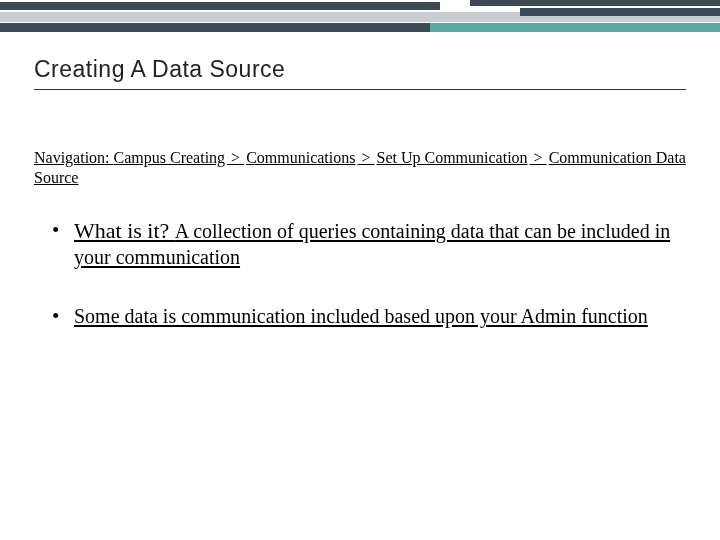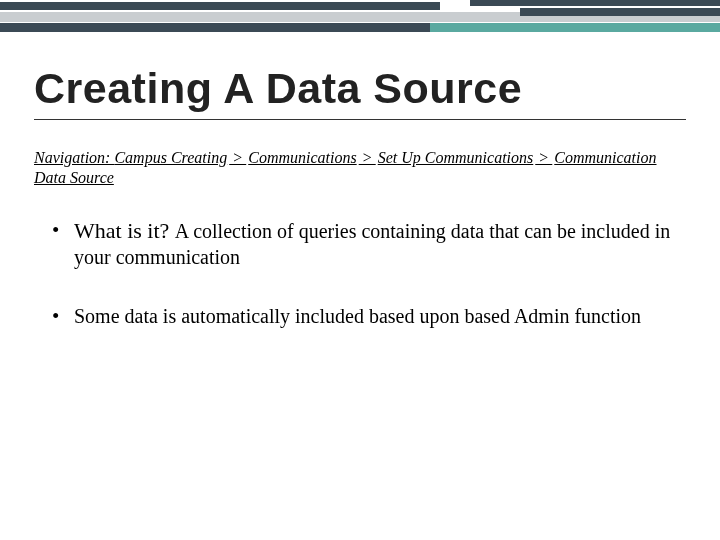--- a/index.html
+++ b/index.html
@@ -46,45 +46,44 @@
   .b5 { left: 0;    top: 23px; width: 720px; height: 9px; }
   .b6 { left: 0;    top: 23px; width: 430px; height: 9px; }
   .title-wrap {
     position: absolute;
     left: 34px;
     top: 56px;
     right: 34px;
   }
   .title {
     font-family: Verdana, Geneva, sans-serif;
-    font-size: 43px;
-    font-weight: 700;
+    font-size: 23px;
+    font-weight: 400;
     letter-spacing: 0.5px;
     color: #222;
-    margin: 8px 0 6px 0;
+    margin: 0 0 6px 0;
   }
   .title-rule {
     border: none;
     border-top: 1px solid #333;
     margin: 0;
   }
   .nav-path {
     position: absolute;
     left: 34px;
     right: 34px;
     top: 148px;
     font-family: Georgia, "Times New Roman", serif;
     font-size: 16px;
     line-height: 1.25;
     color: #000;
   }
   .nav-path .label,
   .nav-path .part {
     text-decoration: underline;
-    font-style: italic;
   }
   .nav-path .sep {
     text-decoration: underline;
     padding: 0 2px;
   }
   .bullets {
     position: absolute;
     left: 48px;
     right: 48px;
     top: 218px;
@@ -92,20 +91,21 @@
     padding: 0;
     margin: 0;
   }
   .bullets > li {
     position: relative;
     padding-left: 26px;
     font-size: 21px;
     line-height: 1.22;
     margin-bottom: 34px;
     color: #000;
+    text-decoration: underline;
   }
   .bullets > li::before {
     content: "•";
     position: absolute;
     left: 4px;
     top: 0;
     font-size: 21px;
     color: #000;
   }
   .lead {
@@ -127,20 +127,20 @@
     <div class="bar dark b4"></div>
     <div class="bar teal b5"></div>
     <div class="bar dark b6"></div>
   </div>
 
   <div class="title-wrap">
     <h1 class="title">Creating A Data Source</h1>
     <hr class="title-rule">
   </div>
 
-  <div class="nav-path" id="nav-path"><span class="label">Navigation: </span><span class="part">Campus Creating</span><span class="sep"> &gt; </span><span class="part">Communications</span><span class="sep"> &gt; </span><span class="part">Set Up Communications</span><span class="sep"> &gt; </span><span class="part">Communication Data Source</span></div>
+  <div class="nav-path" id="nav-path"><span class="label">Navigation: </span><span class="part">Campus Creating</span><span class="sep"> &gt; </span><span class="part">Communications</span><span class="sep"> &gt; </span><span class="part">Set Up Communication</span><span class="sep"> &gt; </span><span class="part">Communication Data Source</span></div>
 
   <ul class="bullets" id="bullets">
       <li><span class="lead">What is it? </span><span class="rest">A collection of queries containing data that can be included in your communication</span></li>
-      <li><span class="rest">Some data is automatically included based upon based Admin function</span></li>
+      <li><span class="rest">Some data is communication included based upon your Admin function</span></li>
     </ul>
 
 </div>
 
 </body></html>

